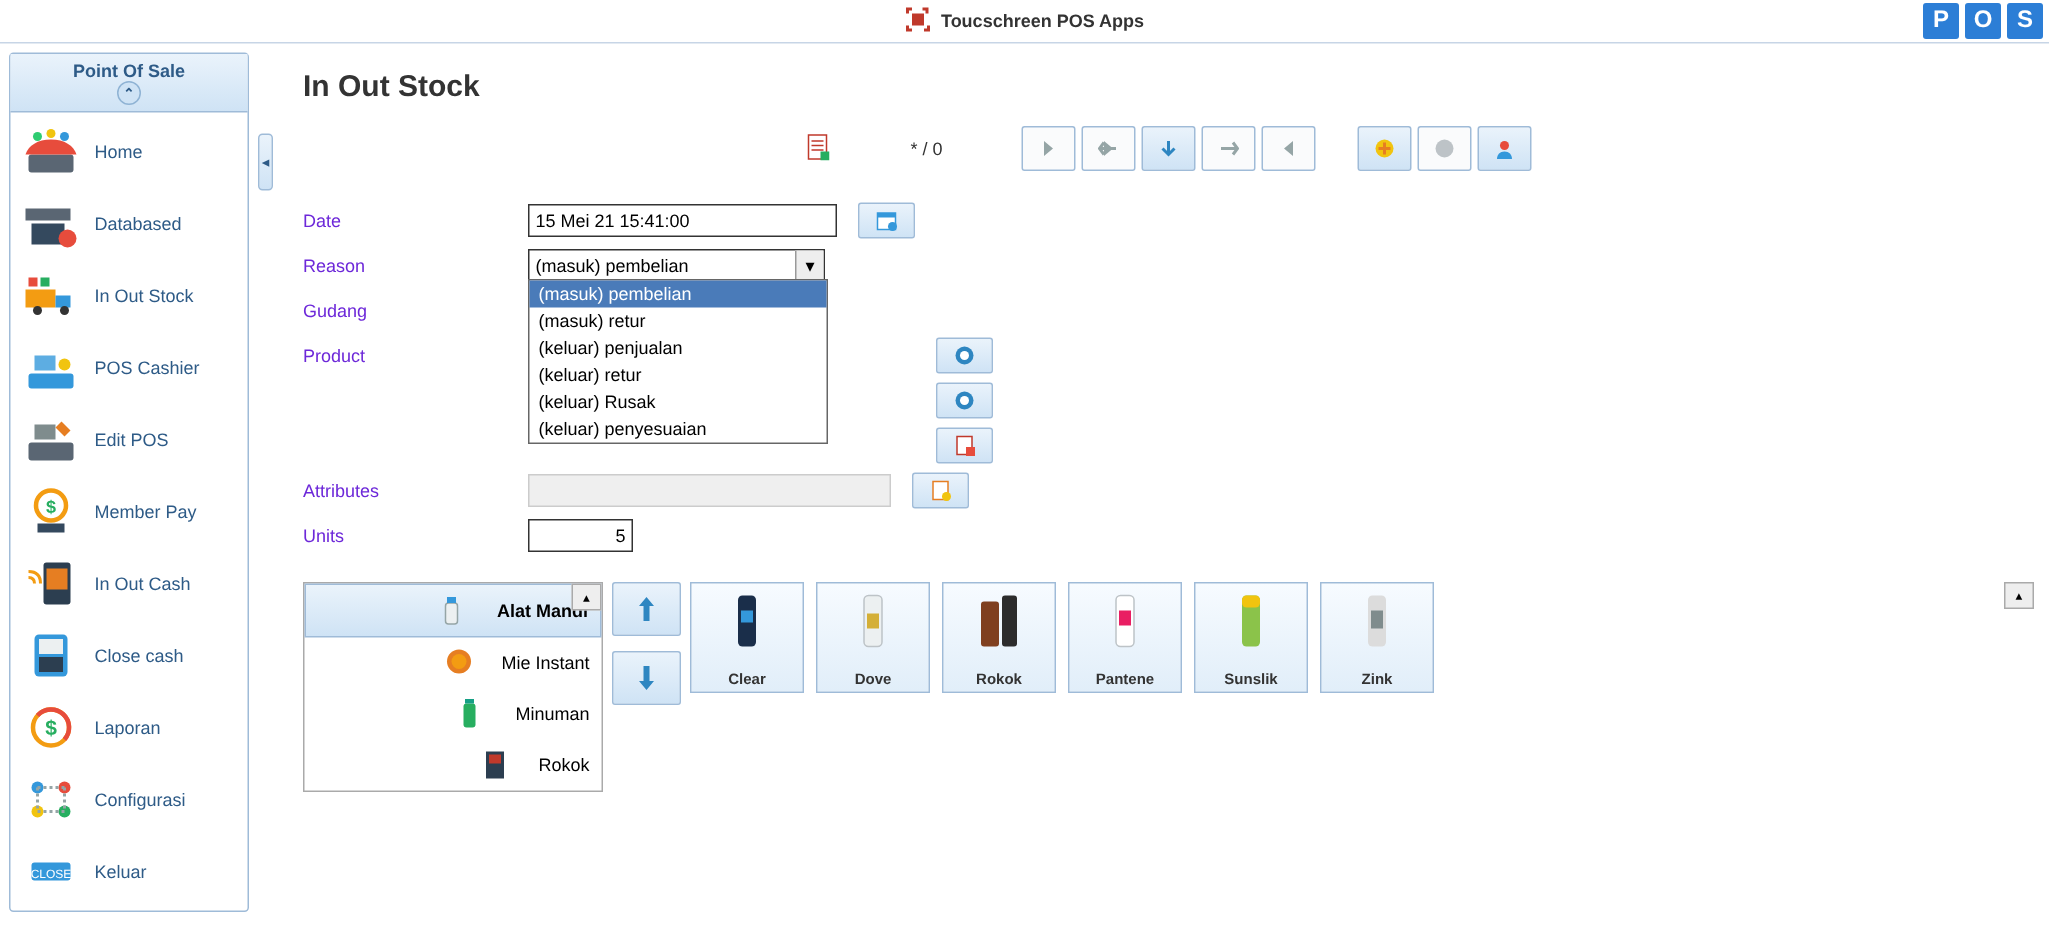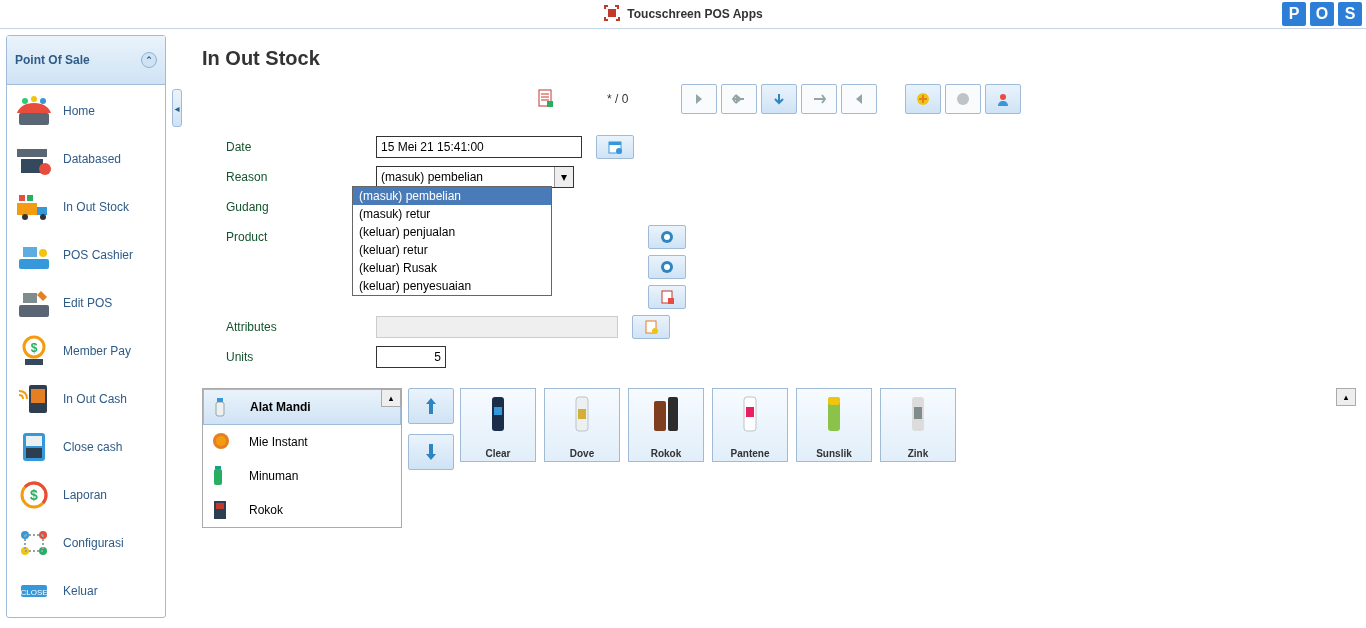--- a/index.html
+++ b/index.html
@@ -60,25 +60,26 @@
 }
 .sidebar-panel {
   border: 1px solid #9fbbd8;
   border-radius: 3px;
   background: #fff;
 }
 .sidebar-header {
   background: linear-gradient(#eaf3fb, #cfe3f5);
   color: #2e5b87;
   font-weight: bold;
-  padding: 16px 8px;
+  padding: 4px 8px;
   border-bottom: 1px solid #9fbbd8;
   display: flex;
   justify-content: space-between;
   align-items: center;
+  flex-direction: column;
 }
 .sidebar-header .chev {
   width: 14px; height: 14px;
   border-radius: 50%;
   background: #cfe3f5;
   border: 1px solid #8fb3d4;
   display:flex;align-items:center;justify-content:center;
   font-size:9px;color:#2e5b87;
 }
 .sidebar-items {
@@ -161,22 +162,21 @@
   position: relative;
 }
 .form-row {
   display:flex;
   align-items:center;
   margin-bottom: 8px;
   height: 22px;
 }
 .form-row label {
   width: 150px;
-  color:#14532d;
-  margin-left:24px;
+  color:#6d28d9;
 }
 .text-input, .select-box {
   height: 20px;
   border: 1px solid #333;
   padding: 0 4px;
   font-size:12px;
   background:#fff;
 }
 .text-input.short { width: 60px; text-align:right; }
 .text-input.med  { width: 196px; }
@@ -243,20 +243,21 @@
   border:1px solid #aaa;
   display:flex;align-items:center;justify-content:center;
   font-size:9px;
 }
 .cat-panel .scroll-btn-top { top:0; }
 .cat-item {
   display:flex;
   align-items:center;
   gap:18px;
   padding: 6px 8px;
+  justify-content: flex-end;
 }
 .cat-item.selected {
   background: linear-gradient(#eaf3fb,#cfe3f5);
   border:1px solid #9fbbd8;
   font-weight: bold;
 }
 .cat-item .cat-icon {
   width: 20px; height: 22px;
 }
 .arrows-col {

